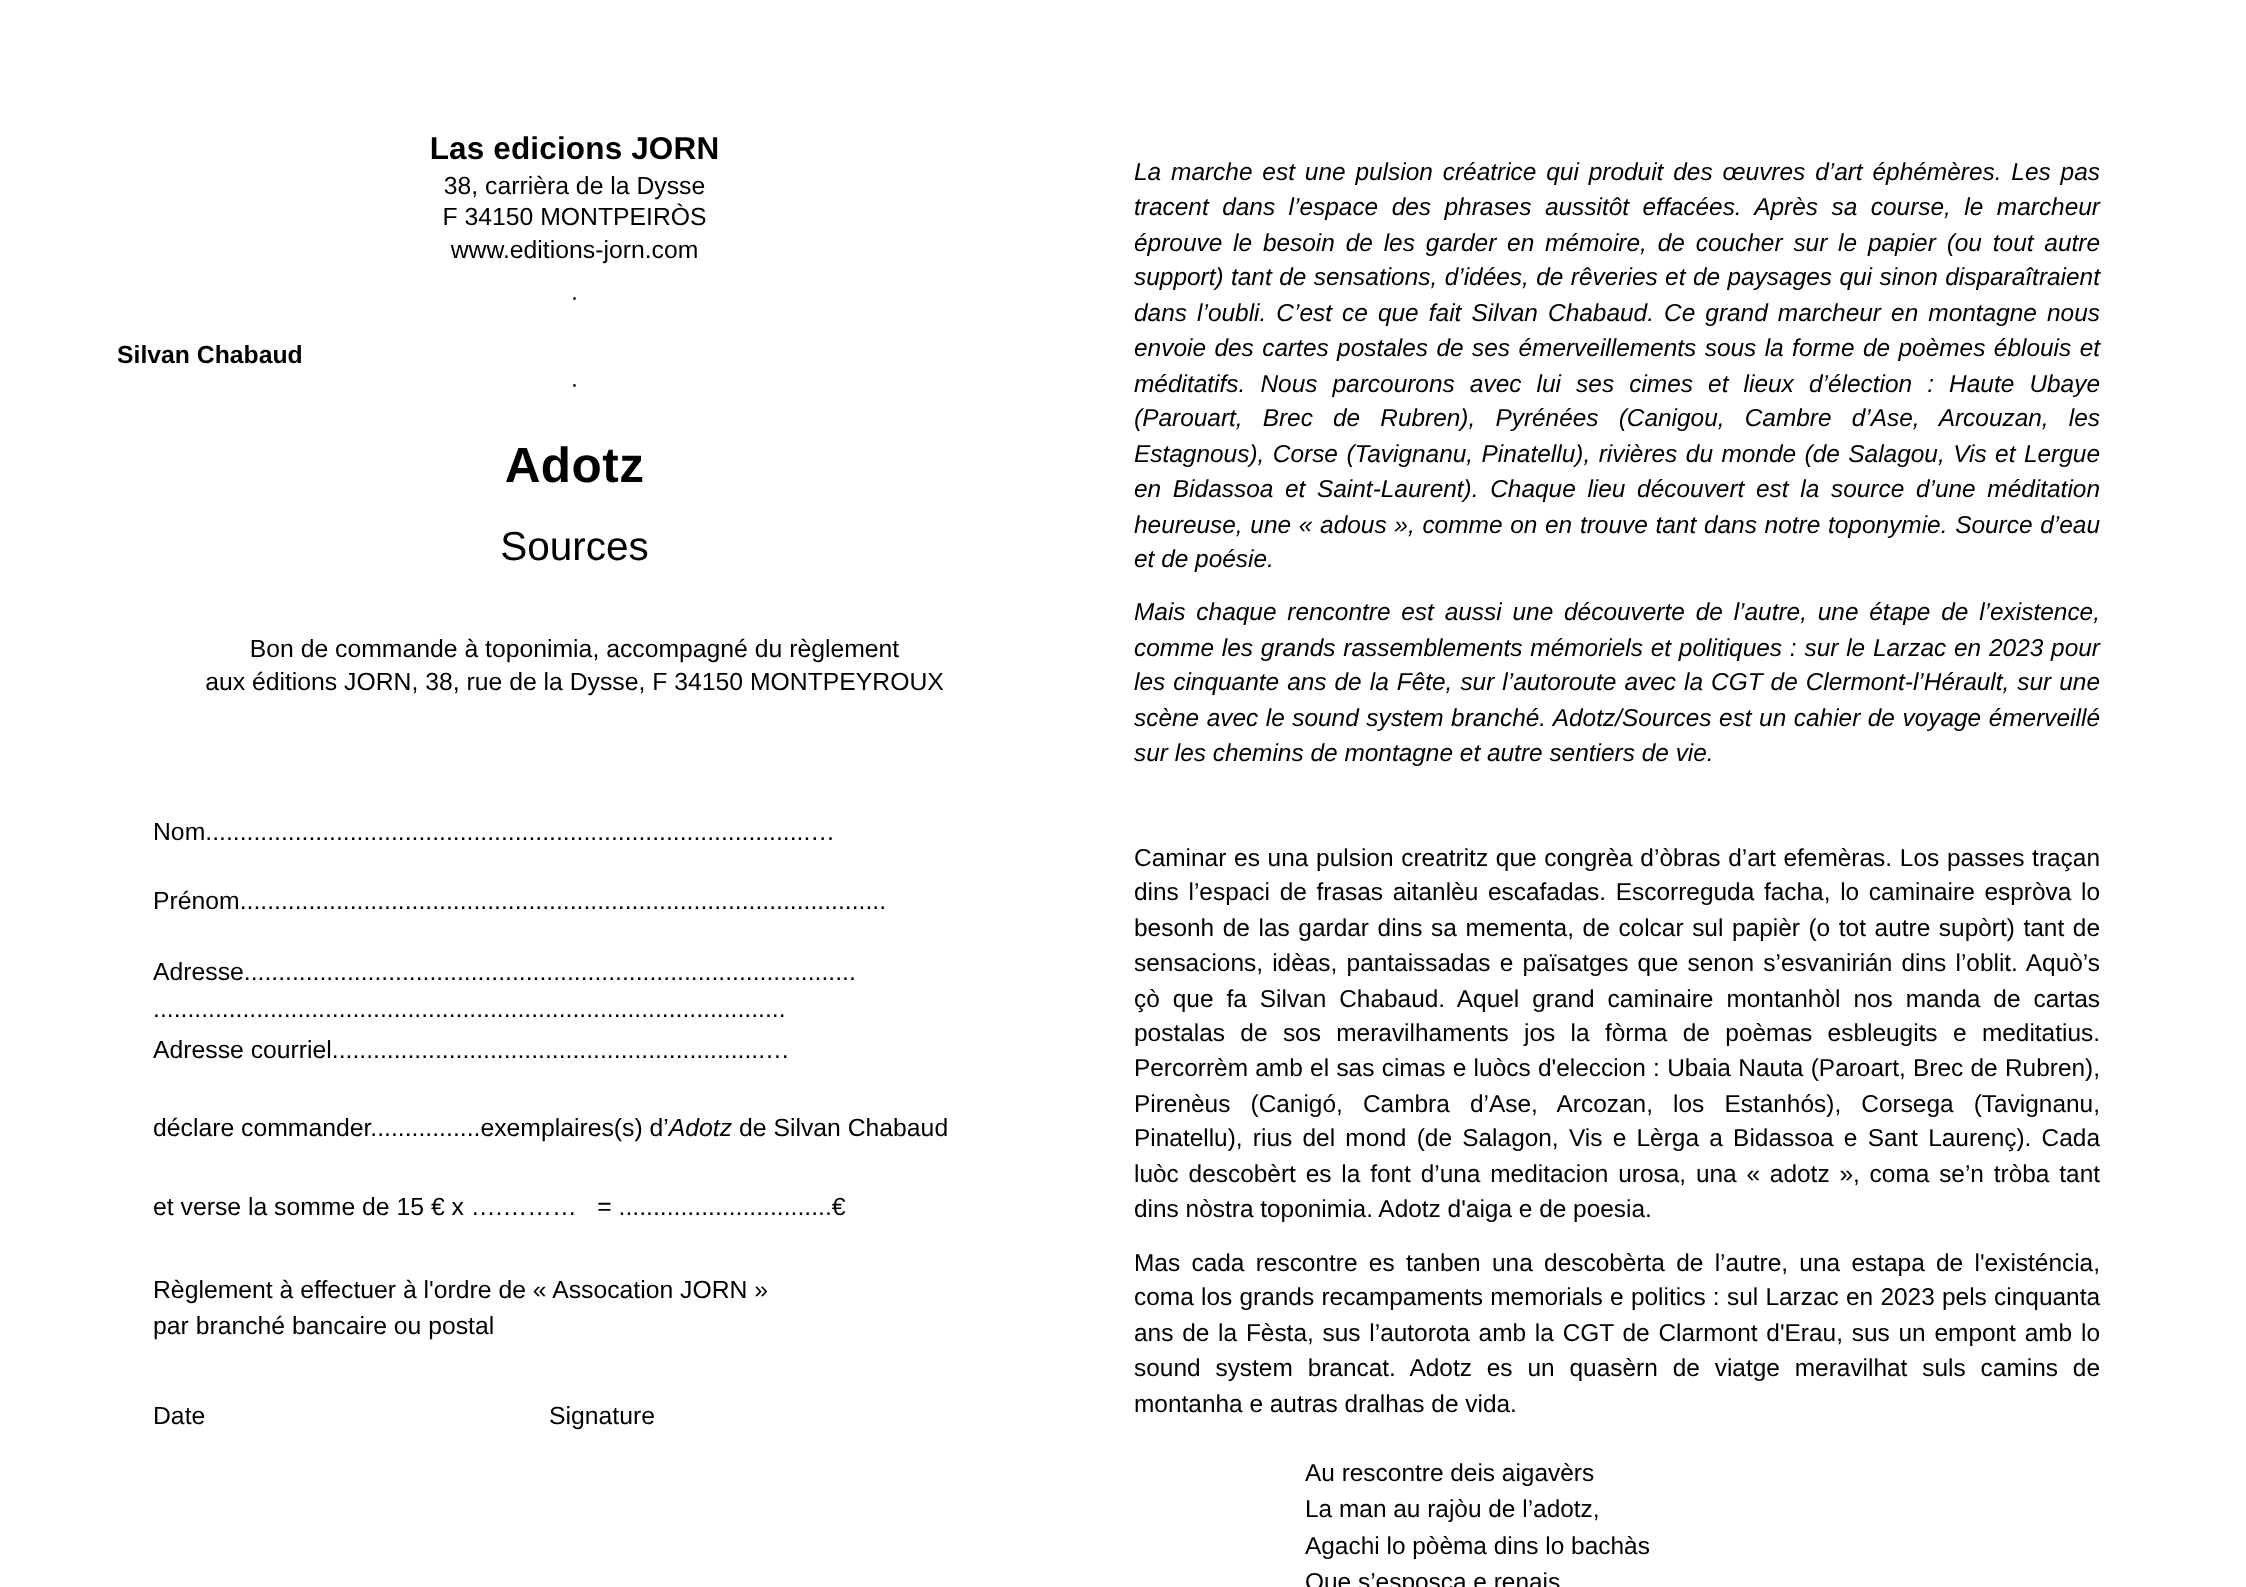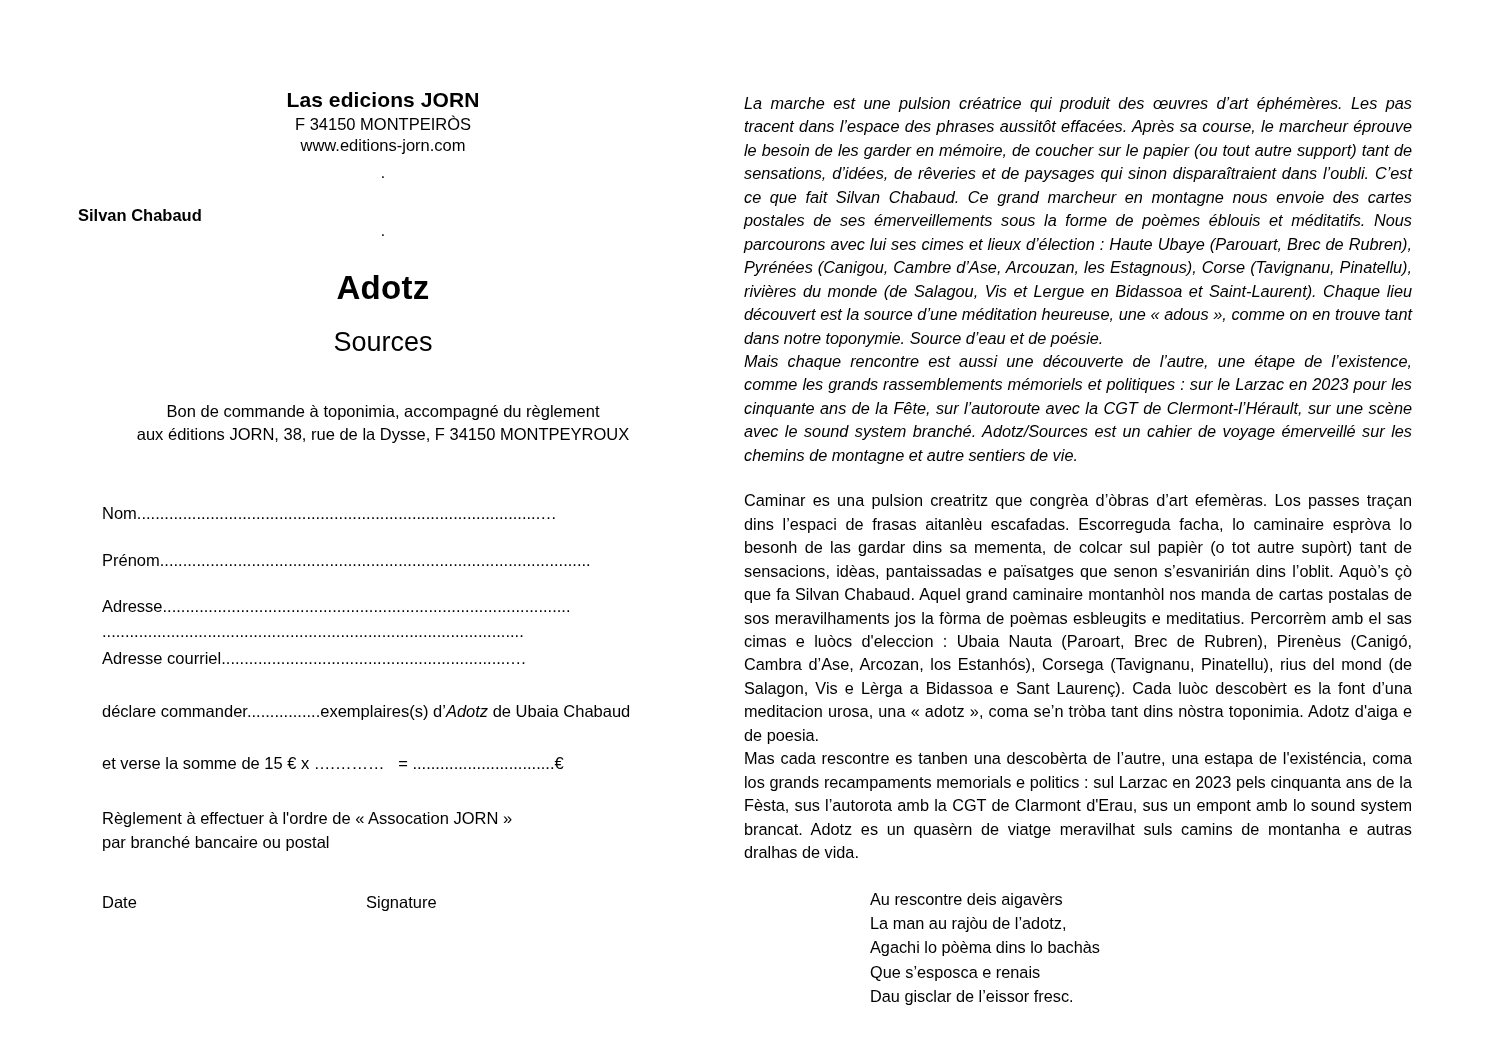--- a/index.html
+++ b/index.html
@@ -71,21 +71,21 @@
     font-size: 27px;
     margin-top: 20px;
   }
   .order-note {
     text-align: center;
     font-size: 16.5px;
     margin-top: 42px;
     line-height: 1.35;
   }
   .form-area {
-    margin-top: 56px;
+    margin-top: 76px;
     padding-left: 24px;
     font-size: 16.5px;
     line-height: 1.5;
   }
   .form-line {
     margin-bottom: 22px;
     white-space: pre-wrap;
   }
   .form-line.tight {
     margin-bottom: 0px;
@@ -119,41 +119,42 @@
   .right-col {
     position: absolute;
     left: 744px;
     top: 92px;
     width: 668px;
   }
   .para {
     font-size: 16.3px;
     line-height: 1.44;
     text-align: justify;
-    margin: 0;
+    margin: 12px;
   }
   .para.italic { font-style: italic; }
   .gap { height: 22px; }
   .poem {
     margin-top: 22px;
     padding-left: 126px;
     font-size: 16.3px;
     line-height: 1.5;
   }
   .poem div { white-space: pre; }
 </style>
 </head>
 <body>
 
 <div class="page">
 
   <div class="left-col">
 
     <div class="pub-block">
       <div class="pub-name">Las edicions JORN</div>
+      <div class="pub-line">38, carrièra de la Dysse</div>
       <div class="pub-line">F 34150 MONTPEIRÒS</div>
       <div class="pub-line">www.editions-jorn.com</div>
     </div>
 
     <div class="dot-sep">·</div>
     <div class="author">Silvan Chabaud</div>
     <div class="dot-sep2">·</div>
 
     <div class="book-title">Adotz</div>
     <div class="book-subtitle">Sources</div>
@@ -162,21 +163,21 @@
       <div>Bon de commande à toponimia, accompagné du règlement</div>
       <div>aux éditions JORN, 38, rue de la Dysse, F 34150 MONTPEYROUX</div>
     </div>
 
     <div class="form-area">
       <div class="form-line">Nom........................................................................................…</div>
       <div class="form-line">Prénom..............................................................................................</div>
       <div class="form-line tight">Adresse.........................................................................................</div>
       <div class="form-line tight2">............................................................................................</div>
       <div class="form-line form-line-spaced">Adresse courriel...............................................................…</div>
-      <div class="form-line form-line-spaced"><span>déclare commander................exemplaires(s) d’</span><span class="ital">Adotz</span><span> de Ubaia Chabaud</span></div>
+      <div class="form-line form-line-spaced"><span>déclare commander................exemplaires(s) d’</span><span class="ital">Adotz</span><span> de Silvan Chabaud</span></div>
       <div class="form-line">et verse la somme de 15 € x ….………   = ...............................€</div>
     </div>
 
     <div class="payment-block">
       <div>Règlement à effectuer à l'ordre de « Assocation JORN »</div>
       <div>par branché bancaire ou postal</div>
     </div>
 
     <div class="datesign">
       <span>Date</span>

